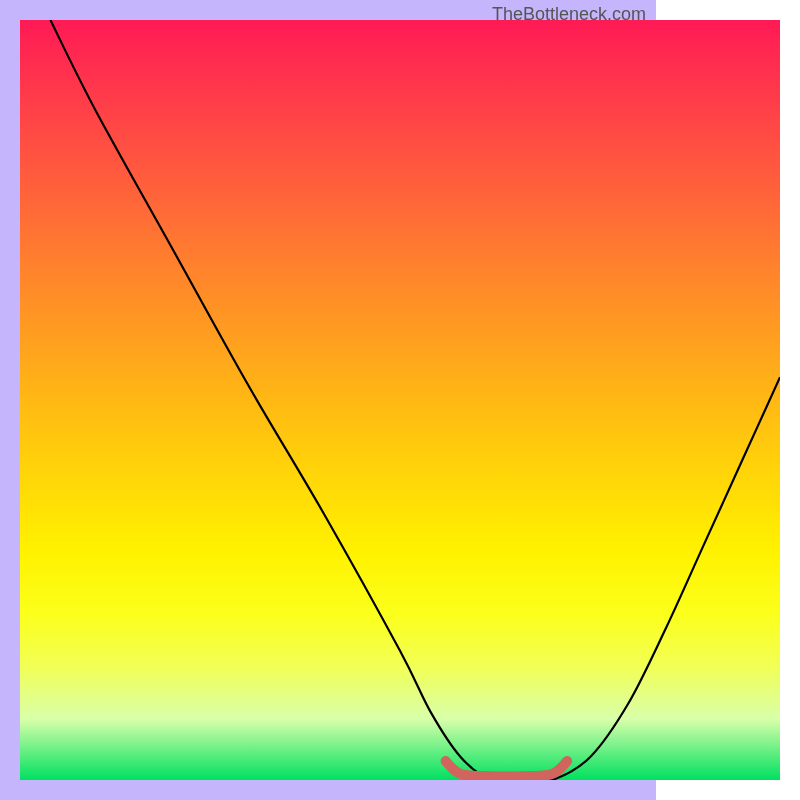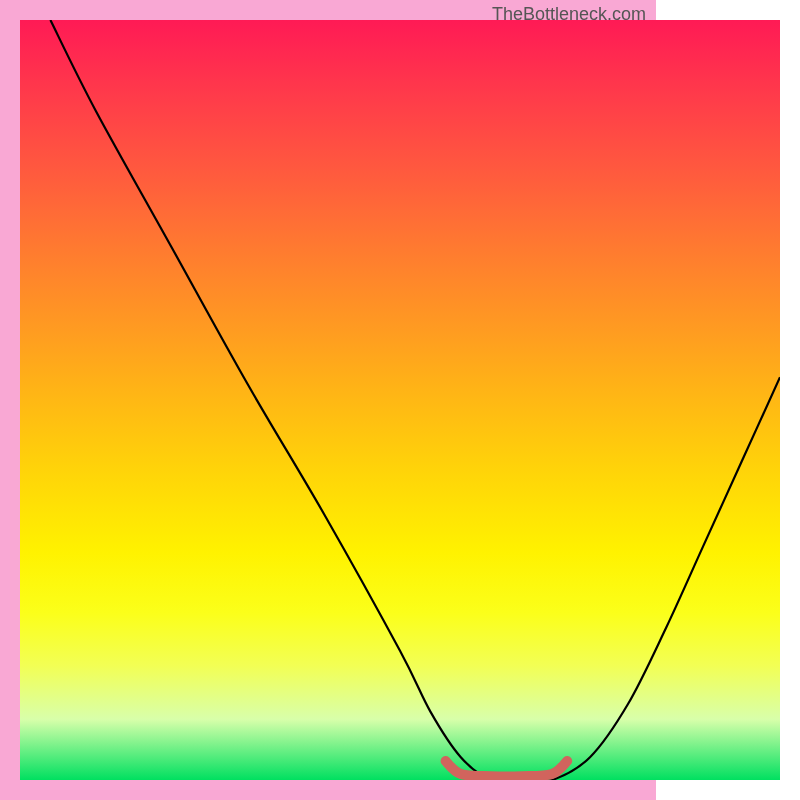--- a/index.html
+++ b/index.html
@@ -1,21 +1,21 @@
 <!DOCTYPE html>
 <html><head>
 <meta charset="utf-8">
 <style>
   * { margin: 0; padding: 0; box-sizing: border-box; }
   body { width: 800px; height: 800px; overflow: hidden; position: relative; font-family: Arial, sans-serif; }
   .chart-container {
     width: 656px;
     height: 800px;
     position: relative;
-    background: #f9a8d4;
+    background: #c4b5fd;
   }
   .plot-area {
     position: absolute;
     left: 20px;
     top: 20px;
     width: 760px;
     height: 760px;
     background: linear-gradient(to bottom,
       #ff1a55 0%,
       #ff3b4a 10%,

